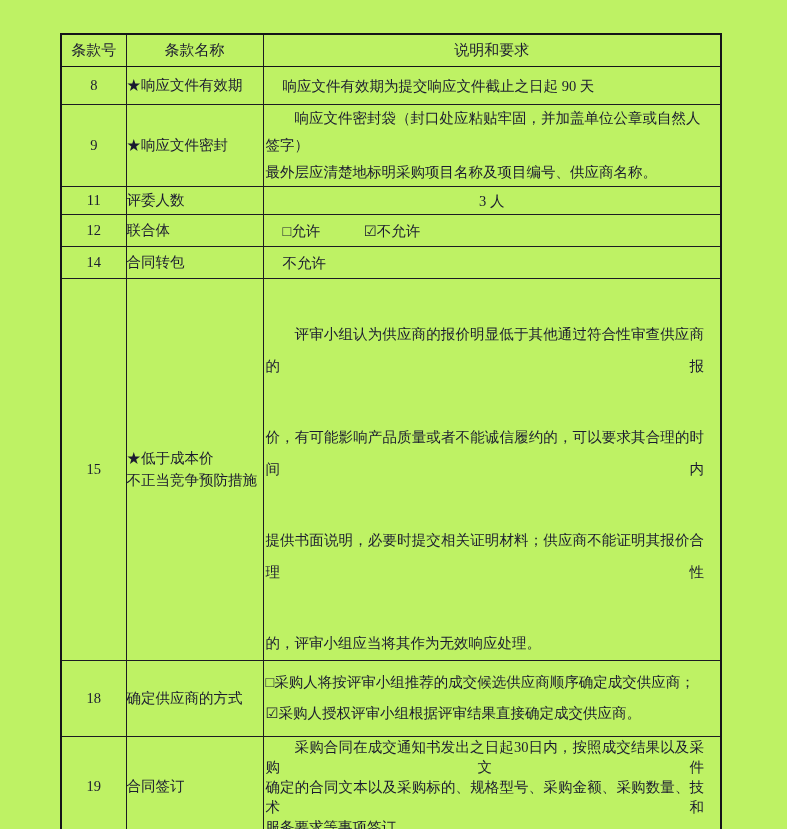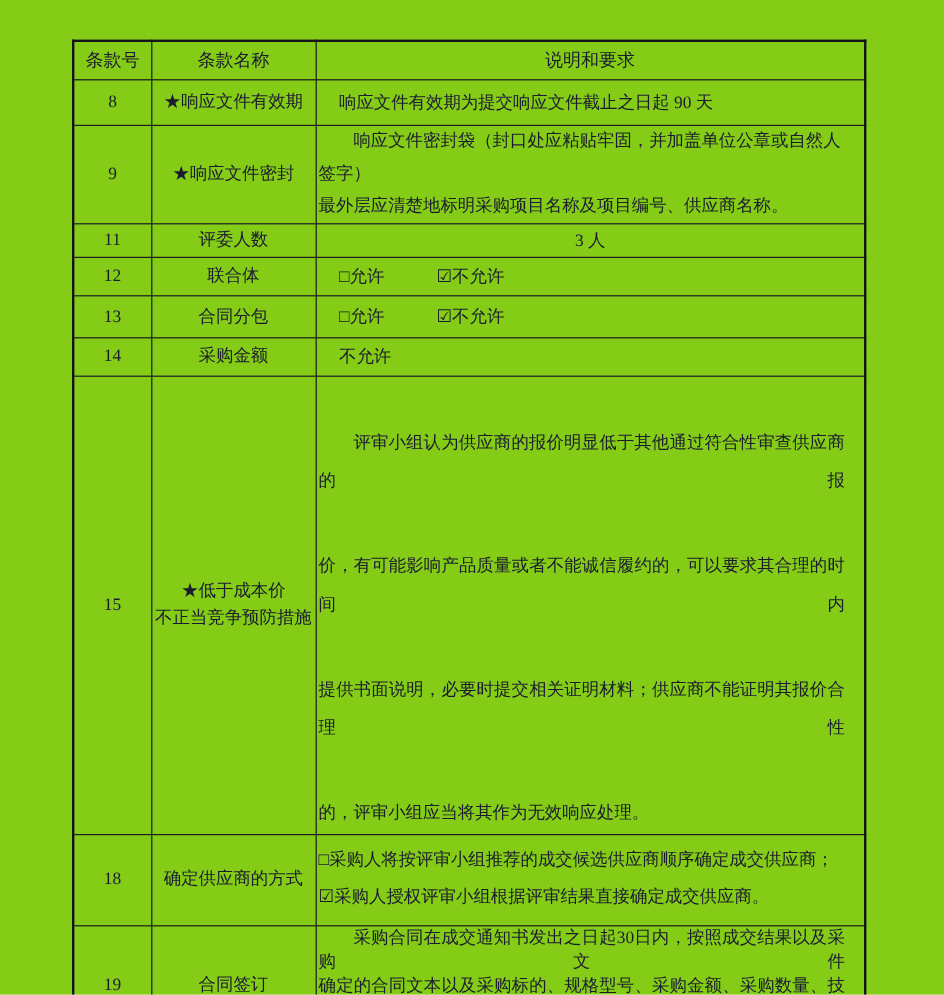--- a/index.html
+++ b/index.html
@@ -1,33 +1,33 @@
 <!DOCTYPE html>
 <html><head>
 <meta charset="utf-8">
 <style>
   html,body { margin:0; padding:0; background:#ffffff; }
   .page {
-    position:relative; width:787px; height:829px; background:#84cc16;
+    position:relative; width:787px; height:829px; background:#bef264;
     font-family:"Liberation Serif","DejaVu Serif",serif;
     color:#1b1b30; overflow:hidden;
   }
   table.terms {
     position:absolute; left:60px; top:33px; width:660px;
     border-collapse:collapse; table-layout:fixed;
     border:2px solid #141419;
   }
   col.c1 { width:65px; } col.c2 { width:137px; } col.c3 { width:458px; }
   th, td {
     border:1px solid #1c1c22; padding:0; vertical-align:middle;
     font-size:14.5px; font-weight:normal; overflow:hidden;
   }
   thead th { height:31px; text-align:center; font-size:15px; border-bottom:1.5px solid #141419; }
   td.c-no   { text-align:center; }
-  td.c-name { text-align:center; white-space:pre-line; line-height:1.55; }
+  td.c-name { white-space:pre-line; line-height:1.55; }
   td.c-desc { padding:0 3px 0 19px; text-align:left; }
   td.c-desc p { margin:0; line-height:20px; }
   
   tr.para td.c-desc { padding-left:2px; padding-right:16px; }
   p.ind { text-indent:2em; }
   p.jl  { text-align:justify; text-align-last:justify; }
   
   tr.r8  { height:38px; }
   tr.r9  { height:57px; }  tr.r9  td.c-desc p { line-height:27px; }
   tr.r10 { height:37px; }
@@ -82,30 +82,23 @@
             <p>3 人</p>
           </td>
       </tr>
       <tr class="r12">
         <td class="c-no">12</td>
         <td class="c-name">联合体</td>
         <td class="c-desc">
             <p>□允许　　　☑不允许</p>
           </td>
       </tr>
-      <tr class="r13">
-        <td class="c-no">13</td>
-        <td class="c-name">合同分包</td>
-        <td class="c-desc">
-            <p>□允许　　　☑不允许</p>
-          </td>
-      </tr>
       <tr class="r14">
         <td class="c-no">14</td>
-        <td class="c-name">采购金额</td>
+        <td class="c-name">合同转包</td>
         <td class="c-desc">
             <p>不允许</p>
           </td>
       </tr>
       <tr class="r15 para">
         <td class="c-no">15</td>
         <td class="c-name">★低于成本价
 不正当竞争预防措施</td>
         <td class="c-desc">
           <p class="ind jl">评审小组认为供应商的报价明显低于其他通过符合性审查供应商的报</p>

